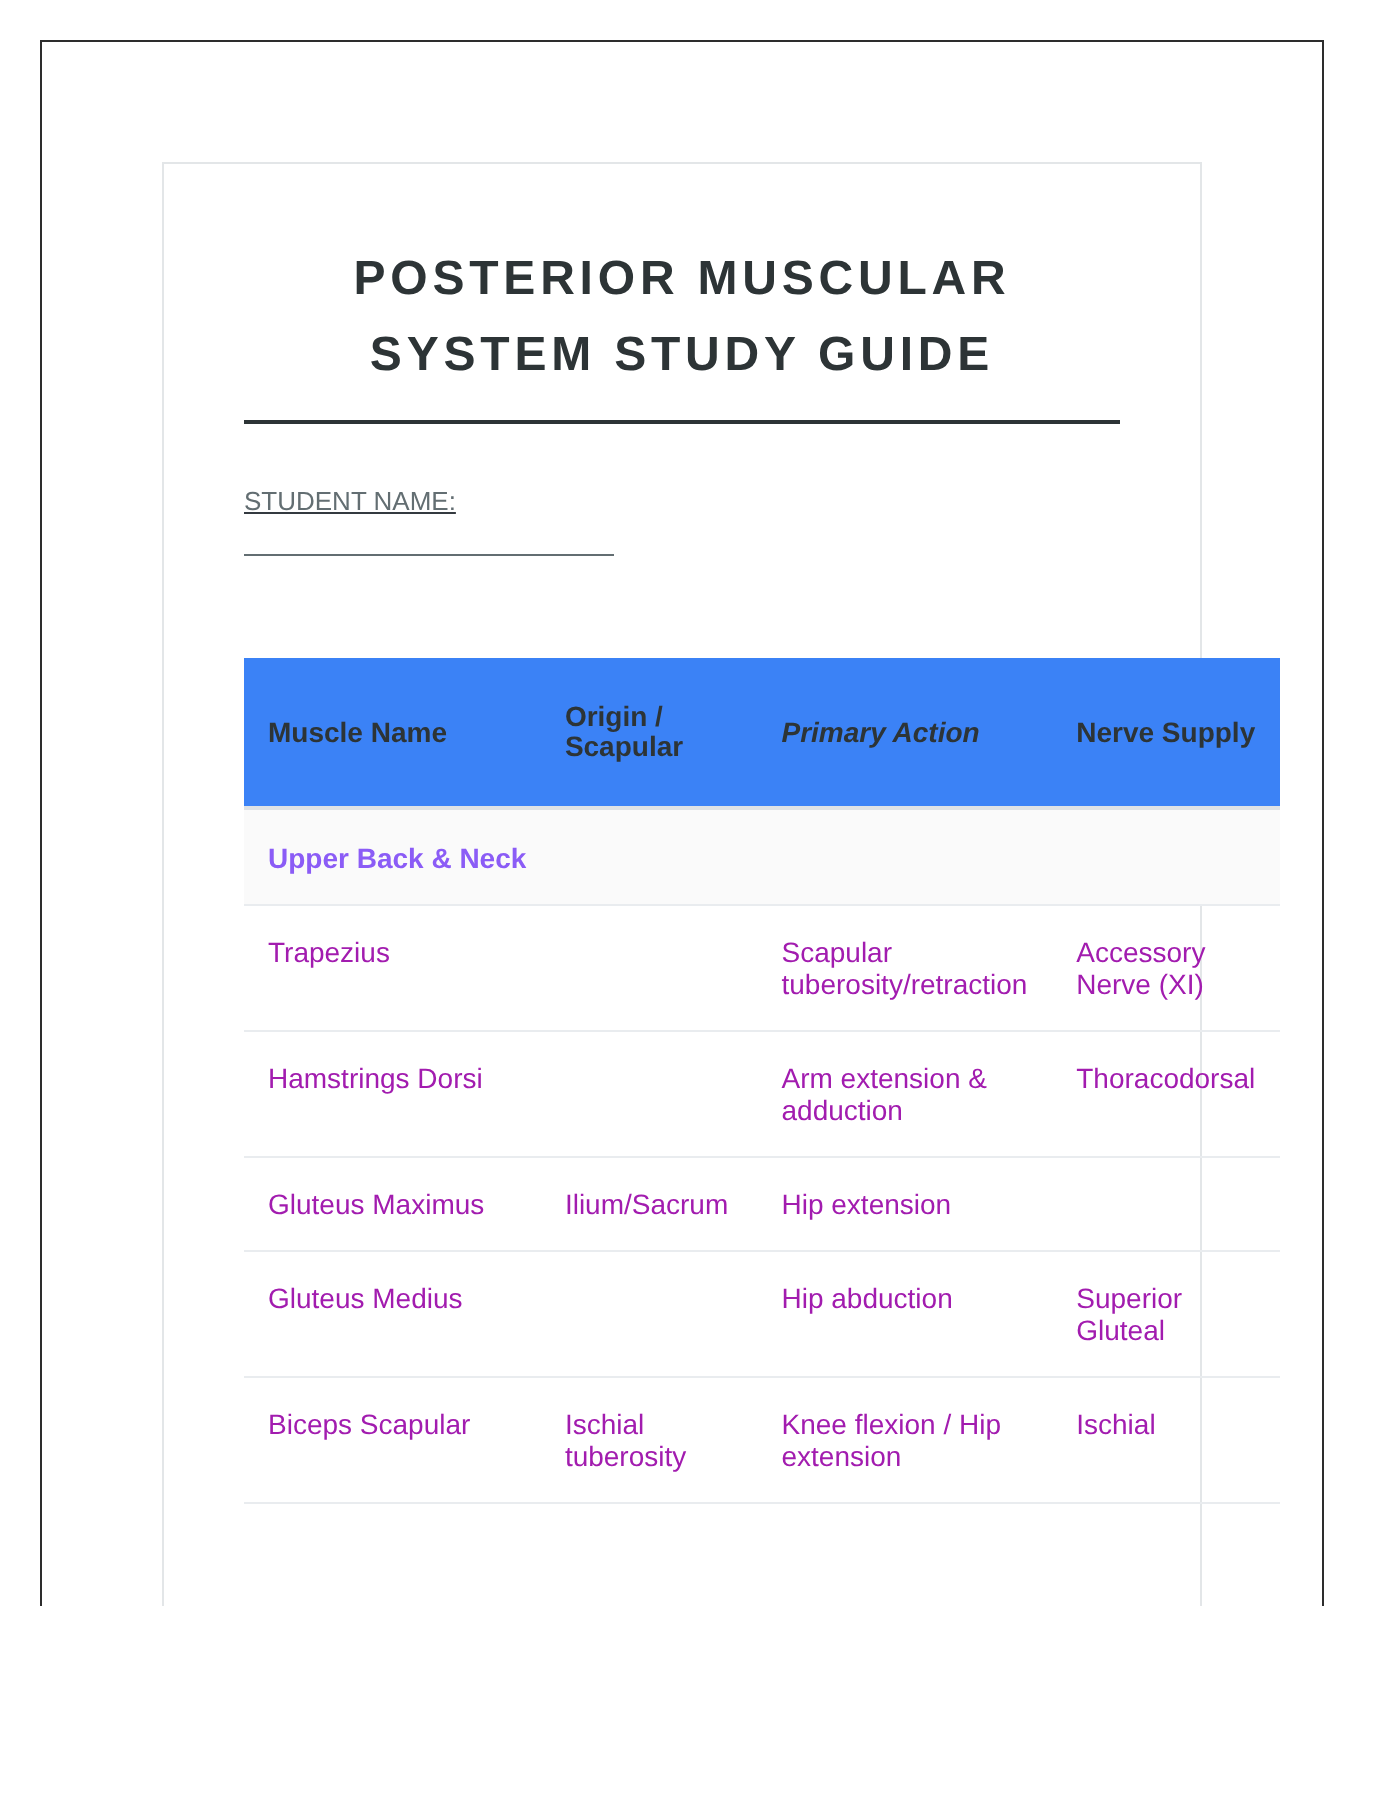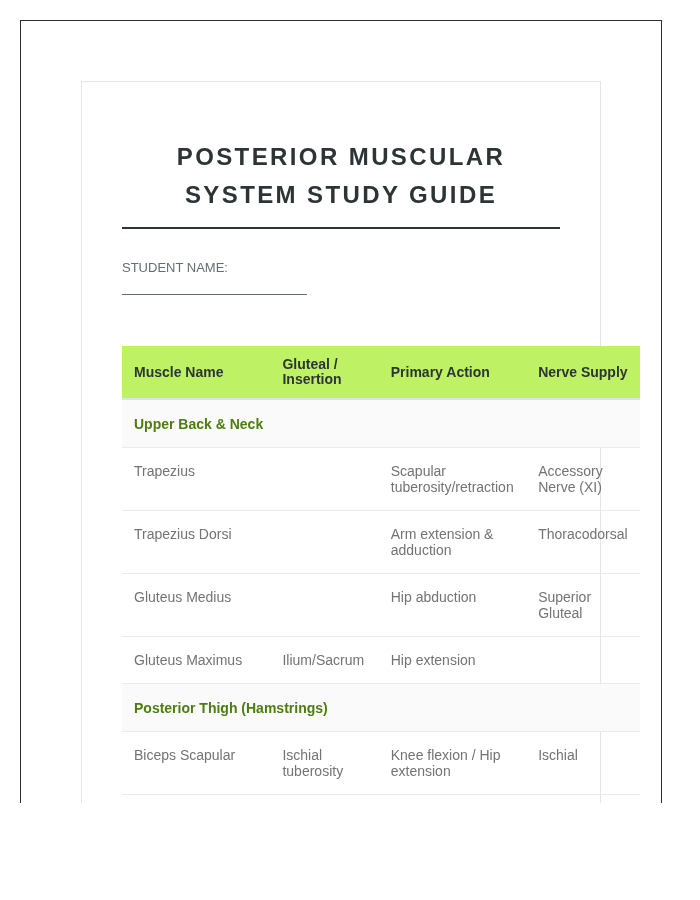--- a/index.html
+++ b/index.html
@@ -32,21 +32,21 @@
       left: 60px;
       top: 60px;
       width: 518px;
       height: 900px;
       border: 1px solid #e3e6e8;
       background: #ffffff;
     }
     .content {
       position: absolute;
       left: 101px;
-      top: 73px;
+      top: 56px;
       width: 540px;
     }
     .title {
       margin: 0;
       padding-top: 44px;
       width: 438px;
       text-align: center;
       font-size: 24px;
       font-weight: bold;
       letter-spacing: 2.4px;
@@ -73,61 +73,61 @@
       color: #636e72;
       line-height: 16px;
       display: block;
     }
     .field-line {
       display: block;
       margin-top: 18px;
       height: 1px;
       background: #636e72;
     }
-    .field-name { left: 0; }
+    .field-name { left: 0; text-decoration: underline; }
     .field-name .field-line { width: 185px; }
     .field-date { left: 287px; }
     .field-date .field-line { width: 114px; }
 
     table.guide {
       position: absolute;
       top: 252px;
       left: 0;
       width: 518px;
       border-collapse: collapse;
       font-size: 14px;
     }
     table.guide th {
-      background: #bef264;
+      background: #3b82f6;
       border-bottom: 2px solid #dee2e6;
       text-align: left;
       vertical-align: middle;
       font-weight: bold;
       font-size: 14px;
       color: #2d3436;
       height: 52px;
-      padding: 0 12px;
+      padding: 11px 12px;
       line-height: 15px;
     }
     table.guide td {
       vertical-align: top;
       padding: 15px 12px 15px 12px;
       border-bottom: 1px solid #e9ecef;
       line-height: 16px;
-      color: #737373;
+      color: #a21caf;
     }
     table.guide tr.section td {
       background: #fafafa;
-      color: #4d7c0f;
+      color: #8b5cf6;
       font-weight: bold;
       padding: 16px 12px 15px 12px;
     }
     .col-name { width: 124px; }
     .col-origin { width: 84px; }
-    .col-action { width: 122px; }
+    .col-action { width: 122px; font-style: italic; }
     .col-nerve { width: 80px; }
   </style>
 </head>
 <body>
 
 <div class="viewport">
   <div class="card"></div>
 
   <div class="content">
     <h1 class="title">POSTERIOR MUSCULAR SYSTEM STUDY GUIDE</h1>
@@ -137,58 +137,55 @@
       <div class="field field-name">
         <span class="field-label">STUDENT NAME:</span>
         <span class="field-line"></span>
       </div>
     </div>
 
     <table class="guide">
       <thead>
         <tr>
           <th class="col-name">Muscle Name</th>
-          <th class="col-origin">Gluteal / Insertion</th>
+          <th class="col-origin">Origin / Scapular</th>
           <th class="col-action">Primary Action</th>
           <th class="col-nerve">Nerve Supply</th>
         </tr>
       </thead>
       <tbody>
         <tr class="section">
           <td colspan="4">Upper Back &amp; Neck</td>
         </tr>
         <tr>
           <td>Trapezius</td>
           <td></td>
           <td>Scapular tuberosity/retraction</td>
           <td>Accessory Nerve (XI)</td>
         </tr>
         <tr>
-          <td>Trapezius Dorsi</td>
+          <td>Hamstrings Dorsi</td>
           <td></td>
           <td>Arm extension &amp; adduction</td>
           <td>Thoracodorsal</td>
         </tr>
 
         <tr>
+          <td>Gluteus Maximus</td>
+          <td>Ilium/Sacrum</td>
+          <td>Hip extension</td>
+          <td></td>
+        </tr>
+        <tr>
           <td>Gluteus Medius</td>
           <td></td>
           <td>Hip abduction</td>
           <td>Superior Gluteal</td>
         </tr>
-        <tr>
-          <td>Gluteus Maximus</td>
-          <td>Ilium/Sacrum</td>
-          <td>Hip extension</td>
-          <td></td>
-        </tr>
 
-        <tr class="section">
-          <td colspan="4">Posterior Thigh (Hamstrings)</td>
-        </tr>
         <tr>
           <td>Biceps Scapular</td>
           <td>Ischial tuberosity</td>
           <td>Knee flexion / Hip extension</td>
           <td>Ischial</td>
         </tr>
       </tbody>
     </table>
   </div>
 </div>

